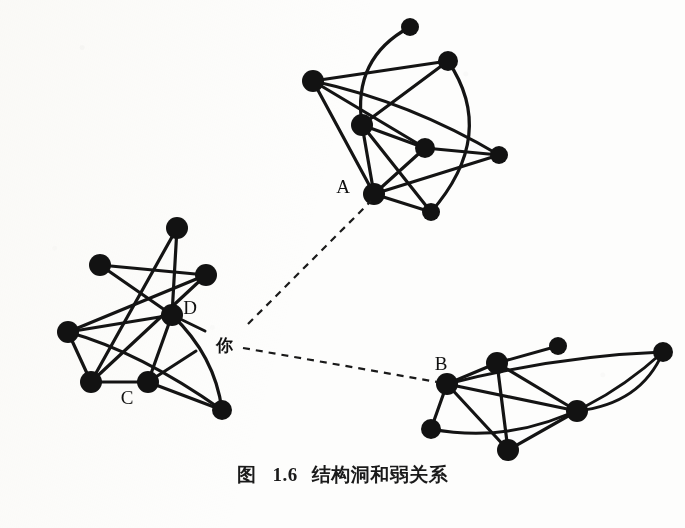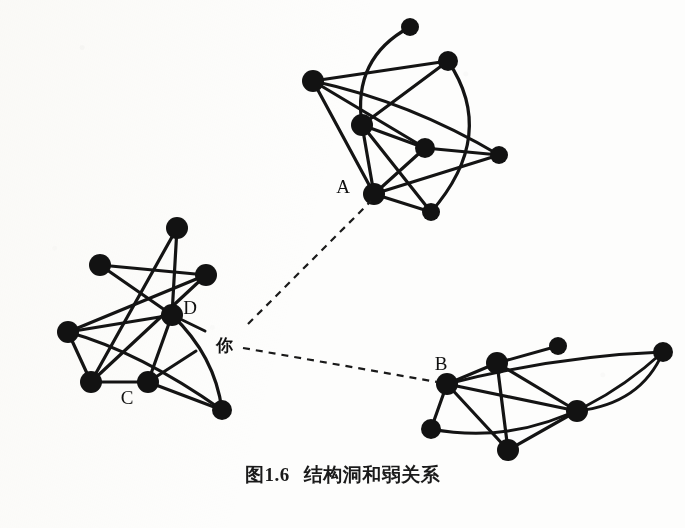--- a/index.html
+++ b/index.html
@@ -56,20 +56,21 @@
     text-align: center;
     font-family: "DejaVu Sans", "Liberation Sans", sans-serif;
     font-size: 19px;
     font-weight: 700;
     color: #1a1a1a;
     letter-spacing: 0.5px;
   }
   #caption .cap-num {
     font-family: "Liberation Serif", "DejaVu Serif", serif;
     font-weight: 700;
+    padding-left: 16px;
   }
   #caption .cap-gap {
     display: inline-block;
     width: 14px;
   }
 </style>
 </head>
 <body>
 
 <div id="figure-root">

